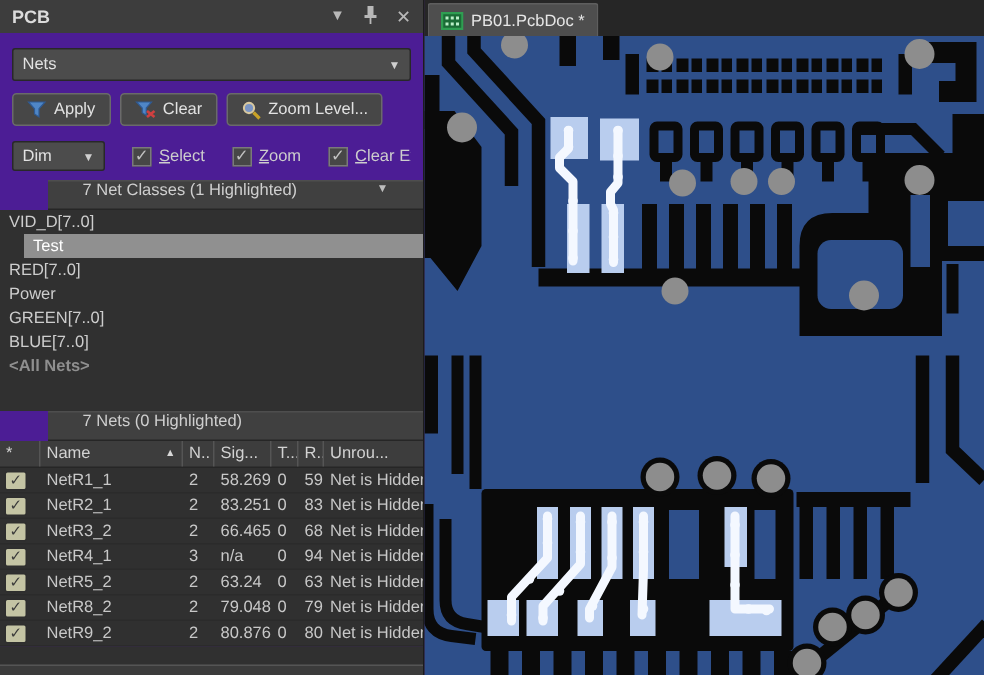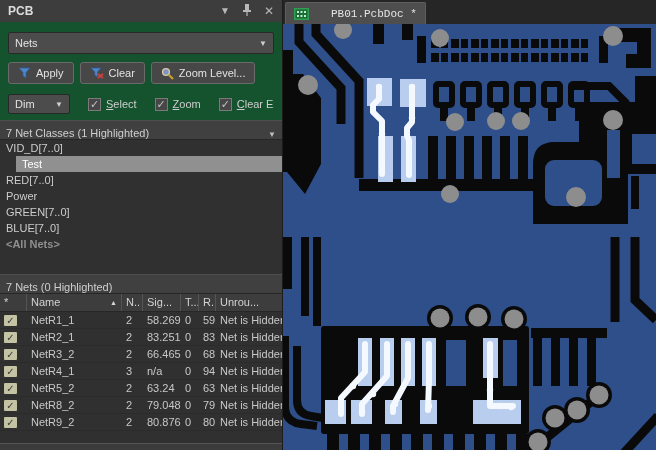--- a/index.html
+++ b/index.html
@@ -1,39 +1,39 @@
 <!DOCTYPE html>
 <html style="--board: #2e4f8a; --copper: #0a0a0a; --via: #8d8d8d; --hpad: #b9cdee; --hwire: #f4f8ff;"><head>
 <meta charset="utf-8">
 <style>
   html,body{margin:0;padding:0;background:#1f1f1f;}
   #app{position:relative;width:656px;height:450px;overflow:hidden;
        font-family:"Liberation Sans",sans-serif;font-size:11px;color:#cdcdcd;
        background:#3b3b3b;}
   
-  #panel{position:absolute;left:0;top:0;width:283px;height:450px;background:#14532d;
+  #panel{position:absolute;left:0;top:0;width:283px;height:450px;background:#4c1d95;
          border-right:1px solid #1c1c1c;box-sizing:border-box;}
   .phead{height:22px;display:flex;align-items:center;padding:0 8px;background:#3d3d3d;}
   .phead .ttl{font-weight:bold;color:#dcdcdc;font-size:12px;flex:1;}
   .phead .ico{color:#b8b8b8;margin-left:12px;font-size:10px;line-height:10px;cursor:default;}
   .combo{height:20px;background:#4c4c4c;border:1px solid #282828;border-radius:2px;
          display:flex;align-items:center;padding:0 6px;color:#e2e2e2;}
   .combo .arr{margin-left:auto;font-size:8px;color:#cfcfcf;}
   #netsCombo{margin:10px 8px 0 8px;}
   .btnrow{display:flex;gap:6px;margin:8px 8px 0 8px;}
   .btn{height:22px;box-sizing:border-box;background:#474747;border:1px solid #6a6a6a;
        border-radius:3px;display:flex;align-items:center;gap:5px;padding:0 9px;color:#e2e2e2;}
   .btn svg{display:block;}
   .optrow{display:flex;align-items:center;margin:10px 8px 0 8px;height:20px;overflow:hidden;white-space:nowrap;}
   #dimCombo{width:62px;box-sizing:border-box;flex:none;}
   .opt{display:inline-flex;align-items:center;gap:5px;margin-left:18px;flex:none;}
   .cbx{width:13px;height:13px;box-sizing:border-box;background:#474747;border:1px solid #7a7a7a;
        color:#c2c2c2;font-size:11px;line-height:11px;text-align:center;flex:none;}
   .sechead{height:18px;background:#404040;border-top:1px solid #4e4e4e;border-bottom:1px solid #262626;
-           display:flex;align-items:flex-end;padding:0 6px;color:#cfcfcf;margin-top:6px;}
+           display:flex;align-items:flex-start;padding:0 23px;color:#cfcfcf;margin-top:6px;margin-left:32px;}
   .sechead .arr{margin-left:auto;font-size:8px;color:#bdbdbd;}
   #classList{height:112px;background:#303030;overflow:hidden;}
   .nc-item{height:16px;line-height:16px;padding:0 6px;color:#cdcdcd;white-space:nowrap;}
   .nc-item.selected{background:#909090;color:#ffffff;margin-left:16px;}
   .nc-item.dim{color:#8f8f8f;font-weight:bold;}
   #classFill{height:22px;background:#303030;}
   .tgrid{display:grid;grid-template-columns:27px 95px 21px 38px 18px 17px 1fr;}
   #tblHead{height:17px;background:#3d3d3d;border-bottom:1px solid #262626;align-items:center;}
   #tblHead .hc{height:17px;line-height:17px;padding:0 4px;border-right:1px solid #555;color:#d2d2d2;
                overflow:hidden;white-space:nowrap;display:flex;align-items:center;}
@@ -44,21 +44,21 @@
   .cb2wrap{display:flex;align-items:center;justify-content:flex-start;padding-left:3px;}
   .cb2{width:15px;height:13px;box-sizing:border-box;background:#c4c4a4;border:1px solid #2e2e2e;
        border-radius:2px;color:#3a3a3a;font-size:10px;line-height:11px;text-align:center;}
   #tblFill{height:23px;background:#303030;}
   #panelBottom{position:absolute;left:0;bottom:0;width:100%;height:7px;background:#3b3b3b;
                border-top:1px solid #555;box-sizing:border-box;}
   
   #tabbar{position:absolute;left:283px;top:0;width:373px;height:24px;background:#262626;
           display:flex;align-items:flex-end;}
   #doctab{height:21px;margin-left:2px;background:#4e4e4e;border:1px solid #5e5e5e;border-bottom:none;
-          border-radius:2px 2px 0 0;display:flex;align-items:center;gap:22px;padding:0 8px;color:#e6e6e6;font-family:Liberation Mono, monospace;}
+          border-radius:2px 2px 0 0;display:flex;align-items:center;gap:5px;padding:0 8px;color:#e6e6e6;}
   #pcbview{position:absolute;left:283px;top:24px;width:373px;height:426px;}
   
   .board{fill:var(--board);}
   .blk{fill:var(--copper);}
   .blks{stroke:var(--copper);fill:none;}
   .via{fill:var(--via);}
   .hpad{fill:var(--hpad);}
   .hwire{stroke:var(--hwire);fill:none;stroke-linecap:round;stroke-linejoin:round;}
   .hdot{fill:var(--hwire);}
   u{text-decoration:underline;}

